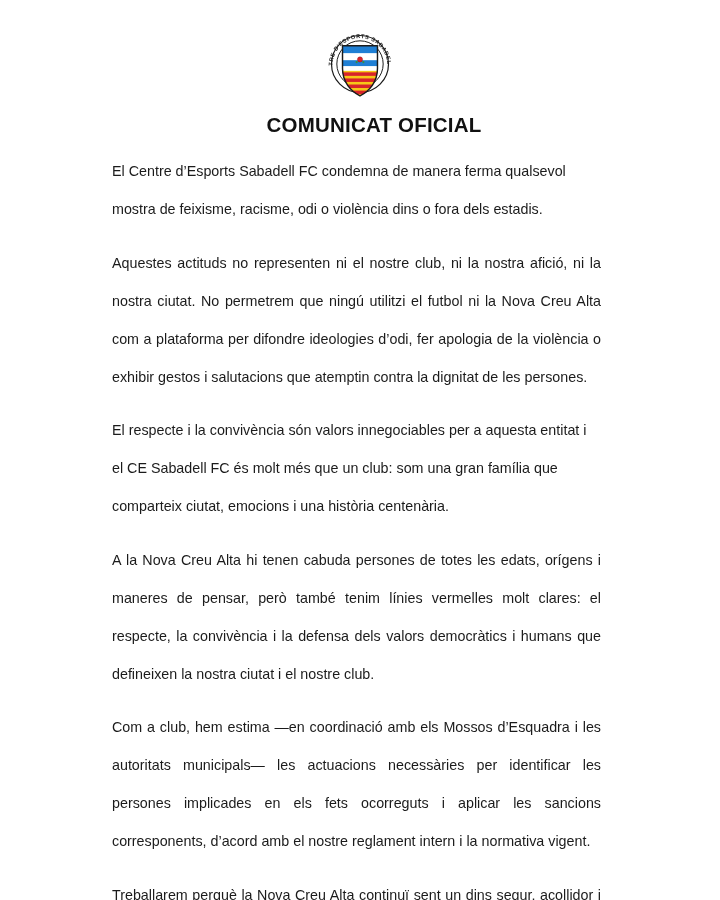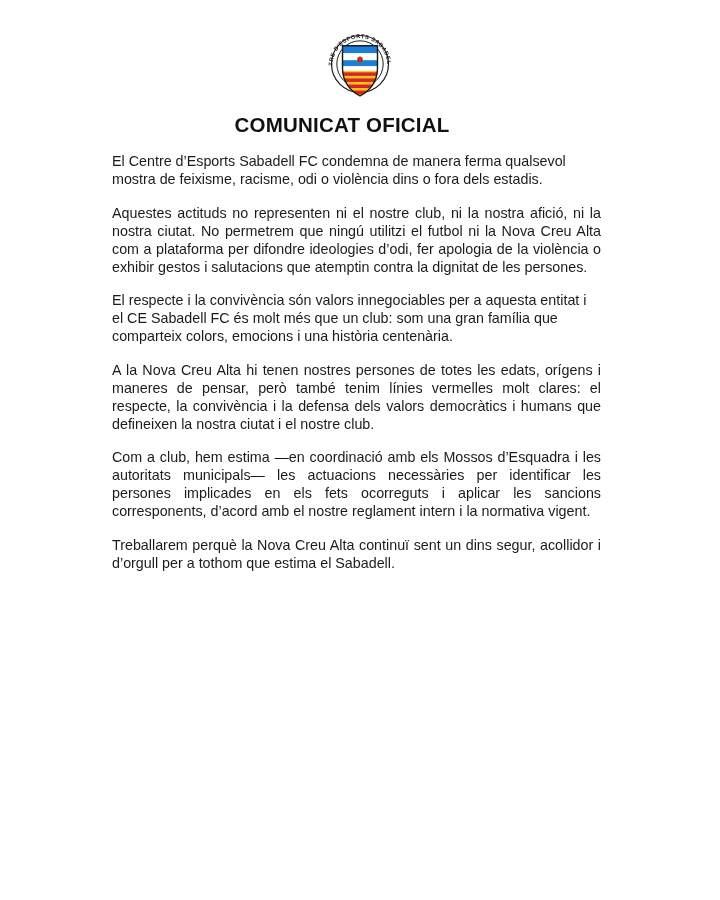--- a/index.html
+++ b/index.html
@@ -46,34 +46,35 @@
     position: absolute;
     top: 113px;
     left: 0;
     width: 684px;
     text-align: center;
     font-size: 20.5px;
     font-weight: bold;
     letter-spacing: 0.2px;
     color: #111111;
     margin: 0;
+    padding-left: 32px;
   }
 
   
   .body-block {
     position: absolute;
     top: 152px;
     left: 112px;
     width: 489px;
   }
 
   p.para {
     margin: 0 0 15.5px 0;
     font-size: 14.3px;
-    line-height: 18px;
+    line-height: 38px;
     color: #1b1b1b;
     text-align: left;
   }
   p.para.justify {
     text-align: justify;
     text-justify: inter-word;
   }
 </style>
 </head>
 <body>
@@ -119,20 +120,20 @@
         <circle cx="54.4" cy="47.4" r="1.5" fill="#3a8f3a"></circle>
       </g>
     </svg>
   </div>
 
   <h1 class="doc-title">COMUNICAT OFICIAL</h1>
 
   <div class="body-block">
     <p class="para">El Centre d’Esports Sabadell FC condemna de manera ferma qualsevol mostra de feixisme, racisme, odi o violència dins o fora dels estadis.</p>
     <p class="para justify">Aquestes actituds no representen ni el nostre club, ni la nostra afició, ni la nostra ciutat. No permetrem que ningú utilitzi el futbol ni la Nova Creu Alta com a plataforma per difondre ideologies d’odi, fer apologia de la violència o exhibir gestos i salutacions que atemptin contra la dignitat de les persones.</p>
-    <p class="para">El respecte i la convivència són valors innegociables per a aquesta entitat i el CE Sabadell FC és molt més que un club: som una gran família que comparteix colors, emocions i una història centenària.</p>
-    <p class="para justify">A la Nova Creu Alta hi tenen nostres persones de totes les edats, orígens i maneres de pensar, però també tenim línies vermelles molt clares: el respecte, la convivència i la defensa dels valors democràtics i humans que defineixen la nostra ciutat i el nostre club.</p>
+    <p class="para">El respecte i la convivència són valors innegociables per a aquesta entitat i el CE Sabadell FC és molt més que un club: som una gran família que comparteix ciutat, emocions i una història centenària.</p>
+    <p class="para justify">A la Nova Creu Alta hi tenen cabuda persones de totes les edats, orígens i maneres de pensar, però també tenim línies vermelles molt clares: el respecte, la convivència i la defensa dels valors democràtics i humans que defineixen la nostra ciutat i el nostre club.</p>
     <p class="para justify">Com a club, hem estima —en coordinació amb els Mossos d’Esquadra i les autoritats municipals— les actuacions necessàries per identificar les persones implicades en els fets ocorreguts i aplicar les sancions corresponents, d’acord amb el nostre reglament intern i la normativa vigent.</p>
     <p class="para justify">Treballarem perquè la Nova Creu Alta continuï sent un dins segur, acollidor i d’orgull per a tothom que estima el Sabadell.</p>
 
   </div>
 
 </div>
 
 </body></html>

